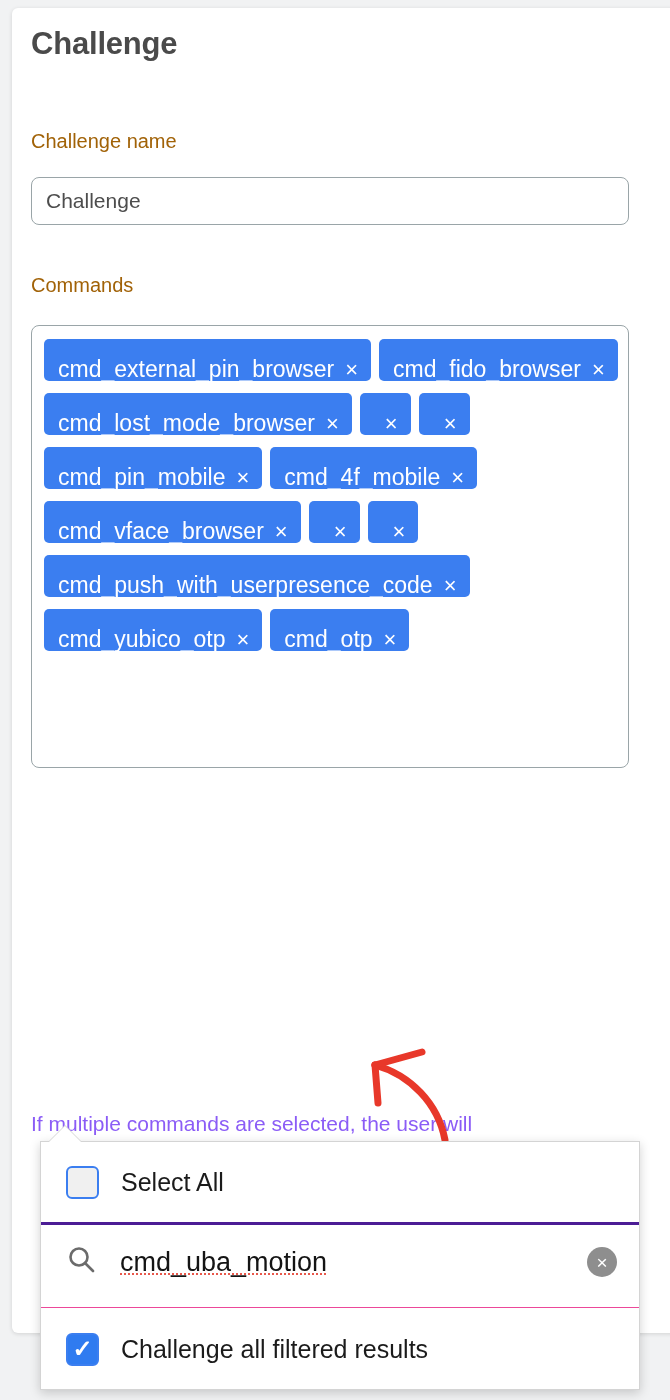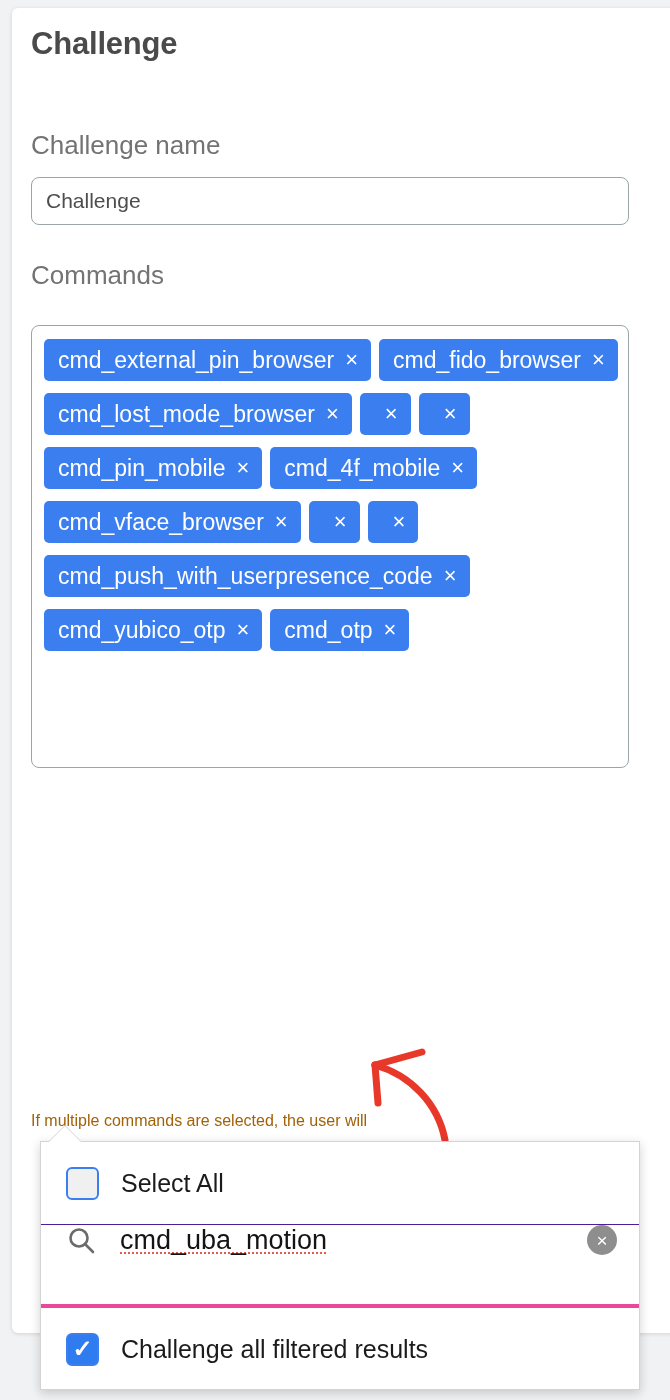--- a/index.html
+++ b/index.html
@@ -24,24 +24,24 @@
   }
 
   .page-title {
     position: absolute; left: 31px; top: 26px;
     font-size: 31px; font-weight: bold; color: #4a4a4a;
     letter-spacing: -0.2px;
   }
 
   .field-label {
     position: absolute; left: 31px;
-    font-size: 26px; color: #737373; font-weight: 400;
+    font-size: 20px; color: #a16207; font-weight: 400;
   }
   .label-name { top: 130px; }
-  .label-commands { top: 260px; }
+  .label-commands { top: 274px; }
 
   .text-input {
     position: absolute; left: 31px; top: 177px;
     width: 598px; height: 48px;
     border: 1px solid #9aa5a8; border-radius: 8px;
     background: #fff;
     font-family: "Liberation Sans", sans-serif;
     font-size: 21px; color: #4d4d4d;
     padding: 0 14px;
     outline: none;
@@ -56,21 +56,21 @@
     background: #fff;
     padding: 13px 0 0 12px;
     overflow: hidden;
   }
   .chip-wrap {
     display: flex; flex-wrap: wrap;
     align-content: flex-start;
     gap: 0px 8px;
   }
   .chip {
-    display: inline-flex; align-items: center;
+    display: inline-flex; align-items: flex-end;
     background: #3b7ef0;
     color: #ffffff;
     border-radius: 5px;
     height: 42px;
     padding: 0 13px 0 14px;
     margin-bottom: 12px;
     font-size: 23px;
     line-height: 1;
     white-space: nowrap;
     cursor: pointer;
@@ -82,21 +82,21 @@
     font-weight: 300;
     color: #ffffff;
     line-height: 1;
     cursor: pointer;
   }
 
   
   .helper-text {
     position: absolute; left: 31px; top: 1112px;
     width: 640px;
-    font-size: 16px; color: #a16207;
+    font-size: 21px; color: #8b5cf6;
     white-space: nowrap;
   }
 
   
   .dropdown {
     position: absolute;
     left: 40px; top: 1141px;
     width: 600px; height: 249px;
     background: #ffffff;
     border: 1px solid #d4d4d4;
@@ -110,21 +110,21 @@
     border-right: 17px solid transparent;
     border-bottom: 17px solid #ffffff;
     filter: drop-shadow(0 -1px 0 #d4d4d4);
     z-index: 5;
   }
 
   .dd-row {
     display: flex; align-items: center;
     height: 83px;
     padding-left: 25px;
-    border-bottom: 1px solid #4c1d95;
+    border-bottom: 3px solid #4c1d95;
   }
   .dd-row:last-child { border-bottom: none; }
 
   .cb {
     width: 33px; height: 33px;
     border-radius: 6px;
     flex: 0 0 auto;
     display: inline-flex; align-items: center; justify-content: center;
     cursor: pointer;
   }
@@ -134,23 +134,23 @@
     color: #fff; font-size: 24px; line-height: 1; font-weight: bold;
     transform: translateY(-1px);
   }
   .dd-row-label {
     margin-left: 22px;
     font-size: 25px; color: #1b1b1b; font-weight: 400;
   }
 
   
   .dd-search-row {
-    display: flex; align-items: flex-start;
+    display: flex; align-items: center;
     height: 83px; padding: 0 22px 8px 25px;
-    border-bottom: 4px solid #ec4899;
+    border-bottom: 1px solid #ec4899;
     position: relative;
   }
   .search-icon { flex: 0 0 auto; display: block; }
   .search-value {
     margin-left: 22px;
     font-size: 27px; color: #141414;
     text-decoration: underline;
     text-decoration-color: #e8584b;
     text-decoration-style: dotted;
     text-decoration-thickness: 2px;

